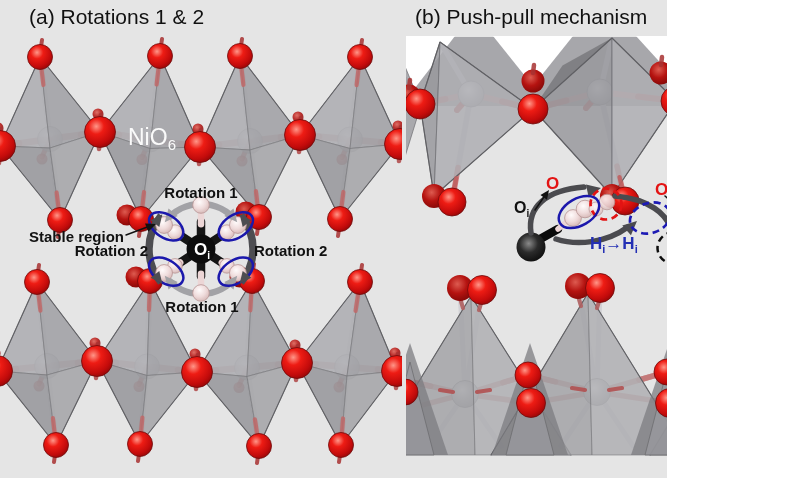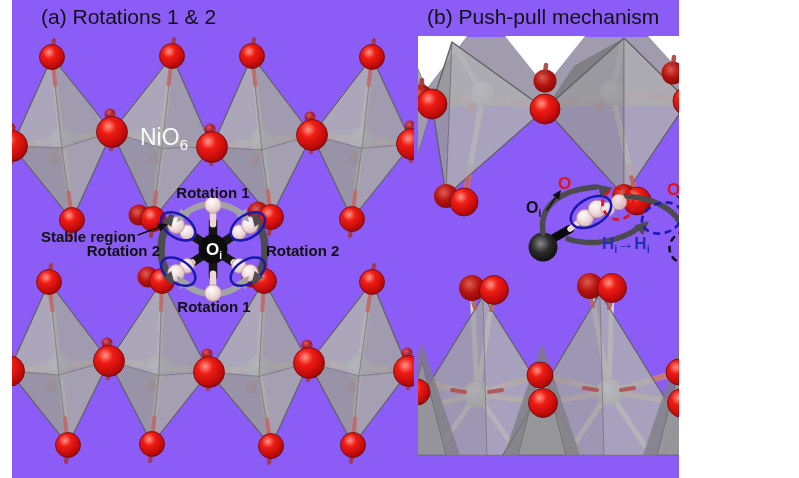--- a/index.html
+++ b/index.html
@@ -1,17 +1,17 @@
 <!DOCTYPE html>
 <html><head>
 <meta charset="utf-8">
 <style>
   html,body{margin:0;padding:0;background:#fff;}
-  #figure{position:relative;width:667px;height:478px;background:#8b5cf6;overflow:hidden;
-          font-family:"Liberation Sans","DejaVu Sans",sans-serif;margin-left:12px;}
+  #figure{position:relative;width:667px;height:478px;background:#e5e5e5;overflow:hidden;
+          font-family:"Liberation Sans","DejaVu Sans",sans-serif;}
   svg{position:absolute;left:0;top:0;}
   text{font-family:"Liberation Sans","DejaVu Sans",sans-serif;}
 </style>
 </head>
 <body>
 
 <div id="figure">
 <svg id="fig" width="799" height="478" viewBox="0 0 799 478">
   <defs>
     <radialGradient id="gRed" cx="0.38" cy="0.32" r="0.78">

